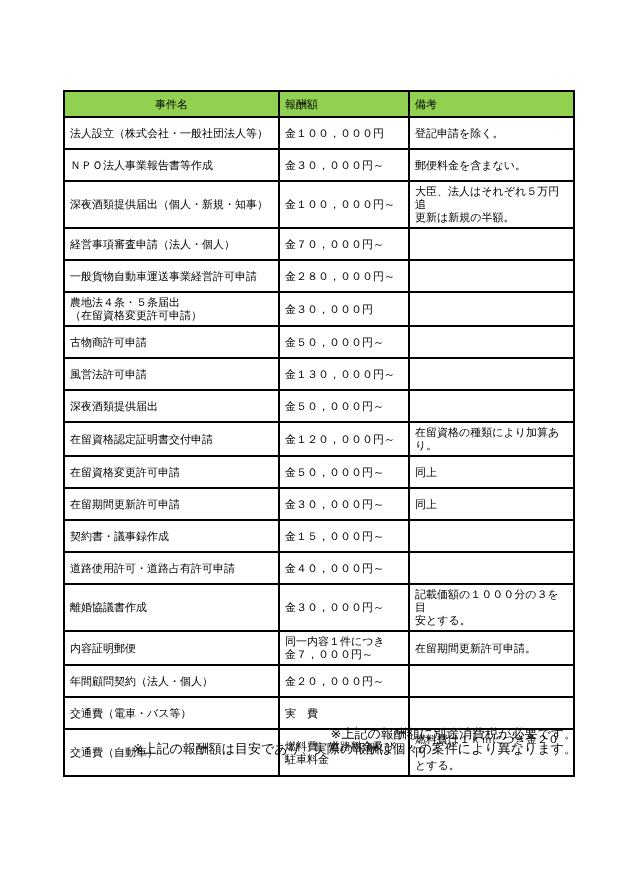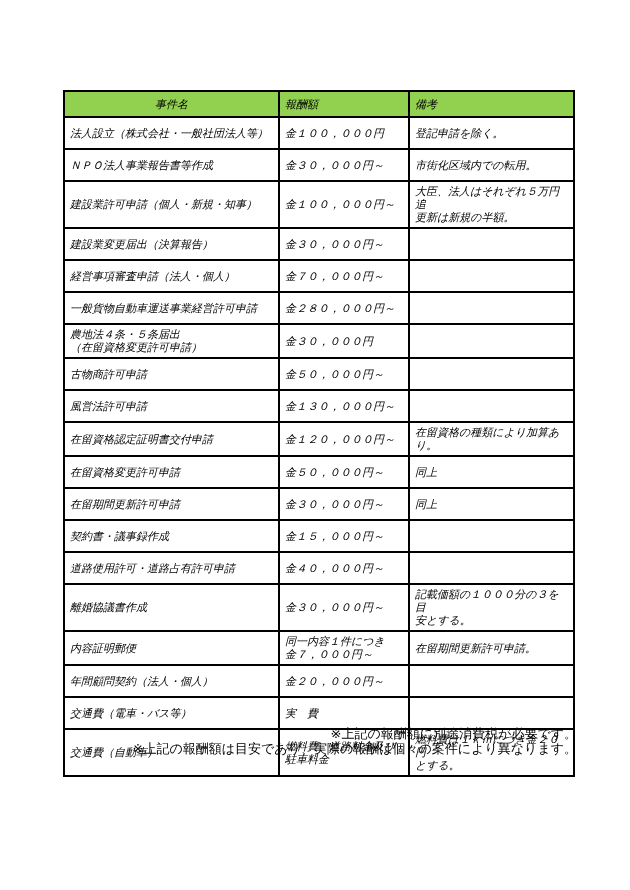--- a/index.html
+++ b/index.html
@@ -15,21 +15,20 @@
     position: absolute; left: 0; top: 0;
     width: 630px; height: 890px;
     background: #ffffff;
   }
   table.fee-table {
     position: absolute;
     left: 63px; top: 90px;
     width: 510px;
     border-collapse: collapse;
     table-layout: fixed;
-    font-style: italic;
   }
   .fee-table th, .fee-table td {
     border: 2px solid #000000;
     font-size: 11px;
     line-height: 13px;
     padding: 3px 5px;
     vertical-align: middle;
     white-space: pre-line;
     overflow: hidden;
     font-weight: normal;
@@ -72,32 +71,27 @@
     </thead>
     <tbody id="fee-table-body">
         <tr>
           <td>法人設立（株式会社・一般社団法人等）</td>
           <td>金１００，０００円</td>
           <td>登記申請を除く。</td>
         </tr>
         <tr>
           <td>ＮＰＯ法人事業報告書等作成</td>
           <td>金３０，０００円～</td>
-          <td>市街化区域内での転用。</td>
+          <td>郵便料金を含まない。</td>
         </tr>
         <tr>
-          <td>建設業許可申請（個人・新規・知事）</td>
+          <td>深夜酒類提供届出（個人・新規・知事）</td>
           <td>金１００，０００円～</td>
           <td>大臣、法人はそれぞれ５万円追
 更新は新規の半額。</td>
-        </tr>
-        <tr>
-          <td>建設業変更届出（決算報告）</td>
-          <td>金３０，０００円～</td>
-          <td></td>
         </tr>
         <tr>
           <td>経営事項審査申請（法人・個人）</td>
           <td>金７０，０００円～</td>
           <td></td>
         </tr>
         <tr>
           <td>一般貨物自動車運送事業経営許可申請</td>
           <td>金２８０，０００円～</td>
           <td></td>
@@ -109,20 +103,25 @@
           <td></td>
         </tr>
         <tr>
           <td>古物商許可申請</td>
           <td>金５０，０００円～</td>
           <td></td>
         </tr>
         <tr>
           <td>風営法許可申請</td>
           <td>金１３０，０００円～</td>
+          <td></td>
+        </tr>
+        <tr>
+          <td>深夜酒類提供届出</td>
+          <td>金５０，０００円～</td>
           <td></td>
         </tr>
         <tr>
           <td>在留資格認定証明書交付申請</td>
           <td>金１２０，０００円～</td>
           <td>在留資格の種類により加算あ
 り。</td>
         </tr>
         <tr>
           <td>在留資格変更許可申請</td>

